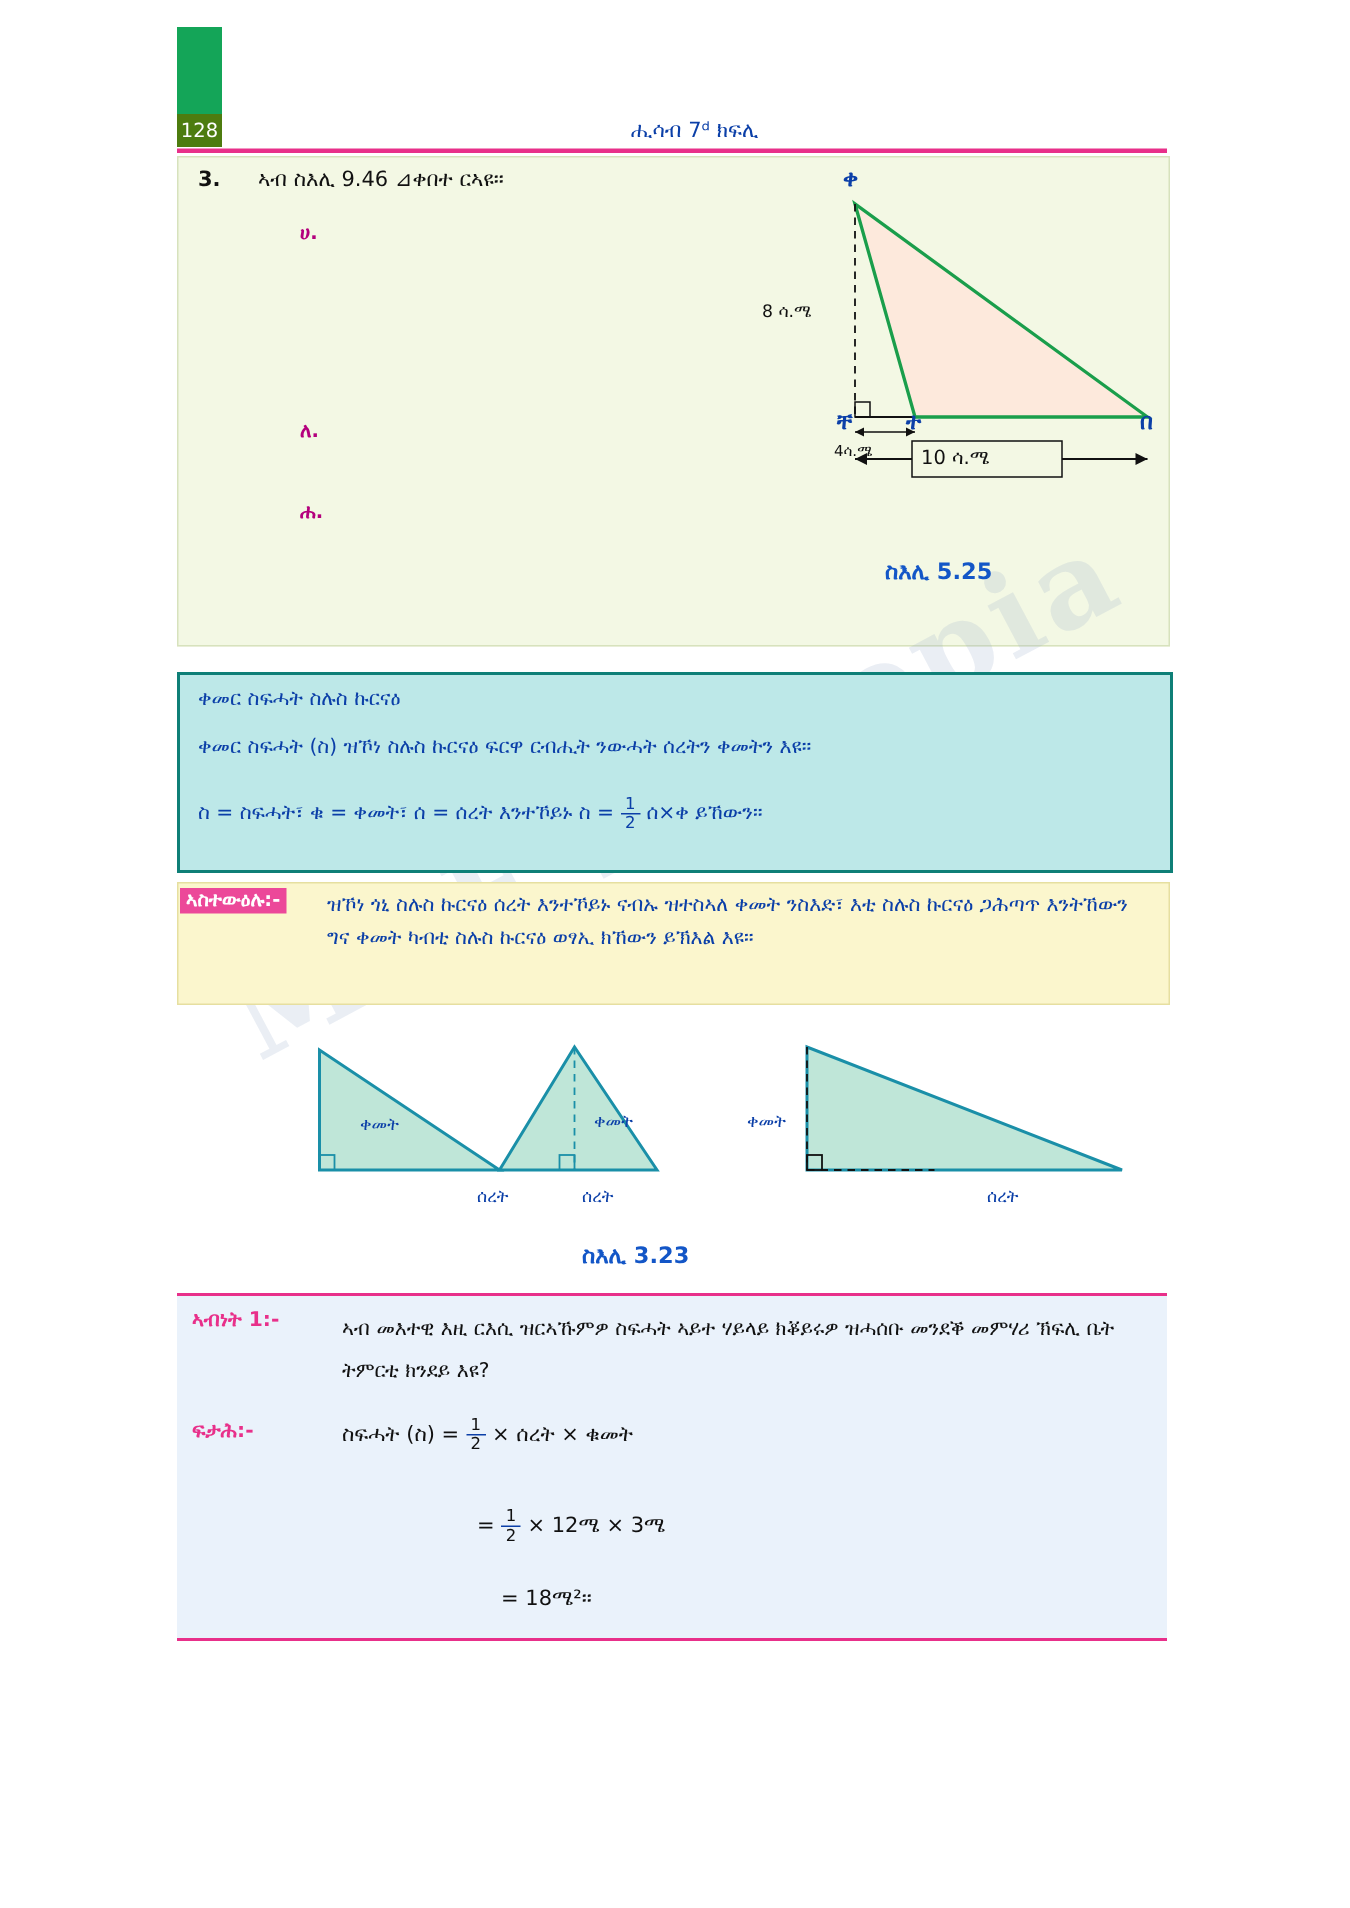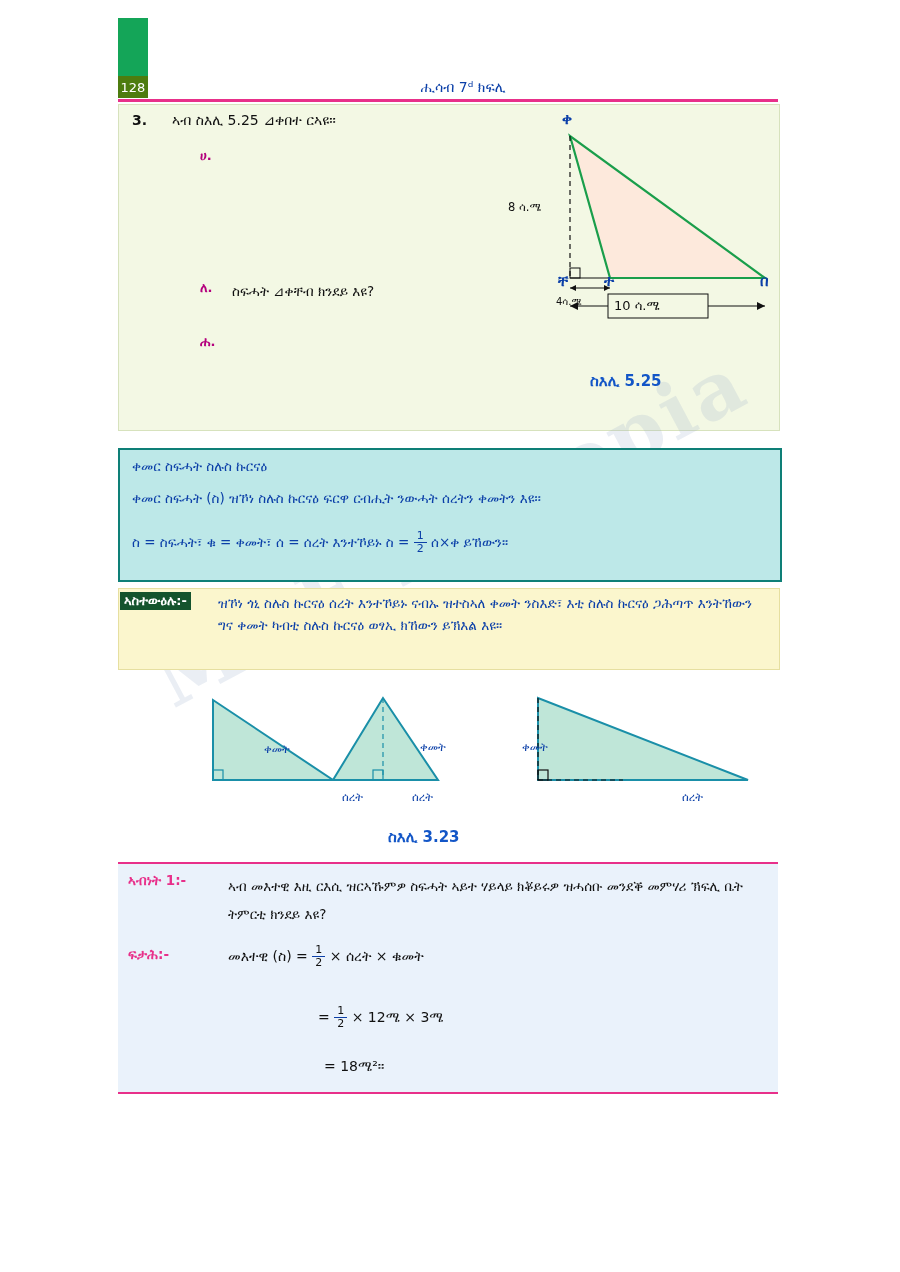--- a/index.html
+++ b/index.html
@@ -69,64 +69,63 @@
   .frac{display:inline-block;vertical-align:middle;text-align:center;font-size:11px;line-height:1.1;}
   .frac .num{display:block;border-bottom:1px solid #0b3fa8;padding:0 3px;}
   .frac .den{display:block;padding:0 3px;}
 
   
   .note-box{
     position:absolute;left:118px;top:588px;width:660px;height:80px;
     background:#fbf6cd;border:1px solid #e6dfa0;
   }
   .note-tag{
-    position:absolute;left:120px;top:592px;background:#14532d;color:#fff;
+    position:absolute;left:120px;top:592px;background:#ec4899;color:#fff;
     font-size:13px;font-weight:bold;padding:1px 4px;
   }
   .note-text{position:absolute;left:218px;top:592px;width:548px;color:#0b3fa8;font-size:13.5px;line-height:22px;}
 
   
   .tri-row{position:absolute;left:118px;top:680px;width:660px;height:130px;}
   .tri-cap{position:absolute;left:388px;top:828px;color:#1356c7;font-weight:bold;font-size:15px;}
-  .tri-txt{position:absolute;color:#0b3fa8;font-size:11.5px;margin-left:24px;}
+  .tri-txt{position:absolute;color:#0b3fa8;font-size:11.5px;}
 
   
   .ex-box{
     position:absolute;left:118px;top:862px;width:660px;height:232px;
     background:#eaf2fb;
   }
   .ex-rule-top{position:absolute;left:118px;top:862px;width:660px;height:2px;background:#e8308a;}
   .ex-rule-bot{position:absolute;left:118px;top:1092px;width:660px;height:2px;background:#e8308a;}
   .ex-tag{position:absolute;left:128px;top:872px;color:#e8308a;font-weight:bold;font-size:13.5px;}
   .ex-text{position:absolute;left:228px;top:872px;width:545px;color:#111;font-size:13.5px;line-height:28px;}
   .sol-tag{position:absolute;left:128px;top:946px;color:#e8308a;font-weight:bold;font-size:13.5px;}
   .sol-l1{position:absolute;left:228px;top:944px;font-size:14px;color:#111;}
   .sol-l2{position:absolute;left:318px;top:1005px;font-size:14px;color:#111;}
-  .sol-l3{position:absolute;left:324px;top:1058px;font-size:14px;color:#111;}
+  .sol-l3{position:absolute;left:334px;top:1058px;font-size:14px;color:#111;}
 </style>
 </head>
 <body>
 
 <div class="page">
 
   <div class="green-tab"></div>
   <div class="page-num">128</div>
   <div class="header-title">ሒሳብ 7ᵈ ክፍሊ</div>
   <div class="header-rule"></div>
 
   <div class="q3-box"></div>
   <div class="watermark">MOE Ethiopia</div>
 
   <div class="q3-num">3.</div>
-  <div class="q3-title">ኣብ ስእሊ 5.25 ⊿ቀበተ ርኣዩ፡፡</div>
+  <div class="q3-title">ኣብ ስእሊ 9.46 ⊿ቀበተ ርኣዩ፡፡</div>
 
   <div class="q-item-letter" style="left:200px;top:148px;">ሀ.</div>
 
   <div class="q-item-letter" style="left:200px;top:280px;">ለ.</div>
-  <div class="q-item-text" style="left:232px;top:278px;width:250px;">ስፍሓት ⊿ቀቸብ ክንደይ እዩ?</div>
 
   <div class="q-item-letter" style="left:200px;top:334px;">ሐ.</div>
 
   <svg class="fig525" viewBox="0 0 290 220">
     <polygon points="80,28 120,170 275,170" fill="#fde9dc" stroke="#1a9e4b" stroke-width="2.2"></polygon>
     <line x1="80" y1="28" x2="80" y2="170" stroke="#111" stroke-width="1.2" stroke-dasharray="5,4"></line>
     <line x1="80" y1="170" x2="120" y2="170" stroke="#111" stroke-width="1.2"></line>
     <rect x="80" y="160" width="10" height="10" fill="none" stroke="#111" stroke-width="1"></rect>
 
     <line x1="80" y1="198" x2="275" y2="198" stroke="#111" stroke-width="1.2"></line>
@@ -186,21 +185,21 @@
   <div class="tri-cap">ስእሊ 3.23</div>
 
   <div class="ex-box"></div>
   <div class="ex-rule-top"></div>
   <div class="ex-rule-bot"></div>
   <div class="ex-tag">ኣብነት 1:-</div>
   <div class="ex-text">ኣብ መእተዊ እዚ ርእሲ ዝርኣኹምዎ ስፍሓት ኣይተ ሃይላይ ክቖይሩዎ ዝሓሰቡ መንደቕ መምሃሪ ኽፍሊ ቤት ትምርቲ ክንደይ እዩ?</div>
   <div class="sol-tag">ፍታሕ:-</div>
 
   <div class="sol-l1">
-    <span>መእተዊ (ስ) =</span>
+    <span>ስፍሓት (ስ) =</span>
     <span class="frac">
       <span class="num">1</span>
       <span class="den">2</span>
     </span>
     <span>×  ሰረት  ×  ቁመት</span>
   </div>
 
   <div class="sol-l2">
     <span>=</span>
     <span class="frac">

